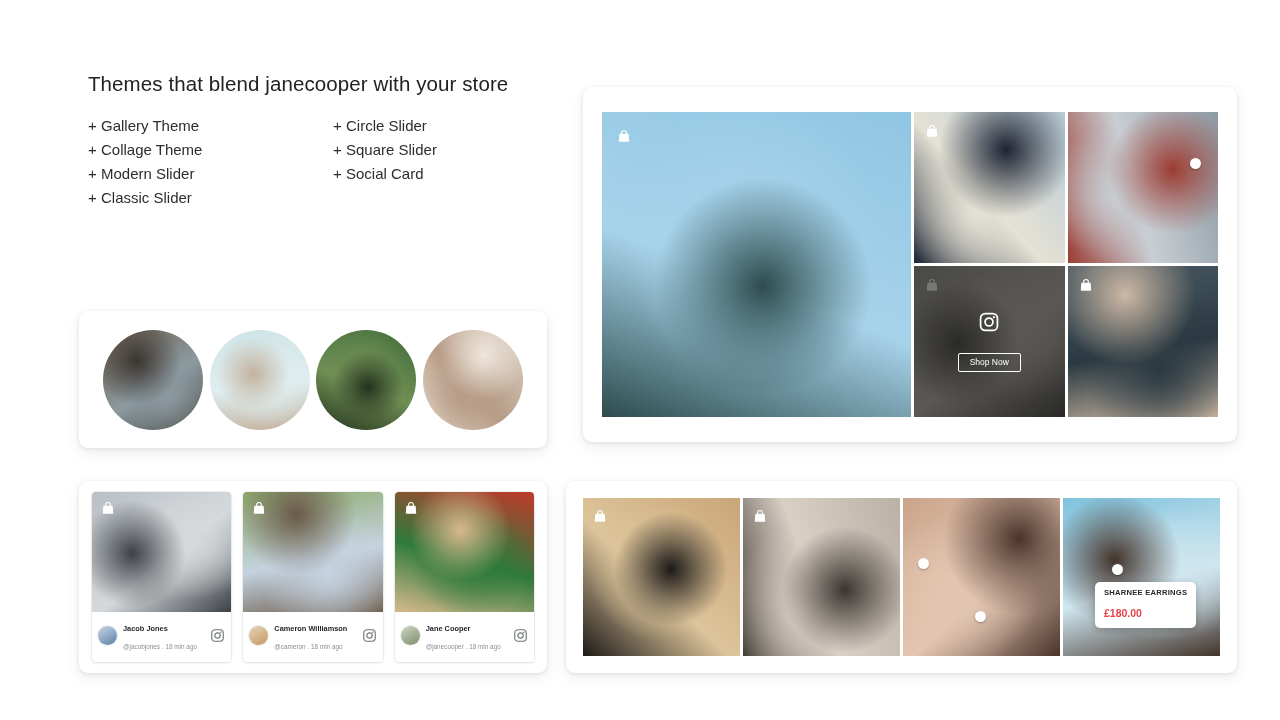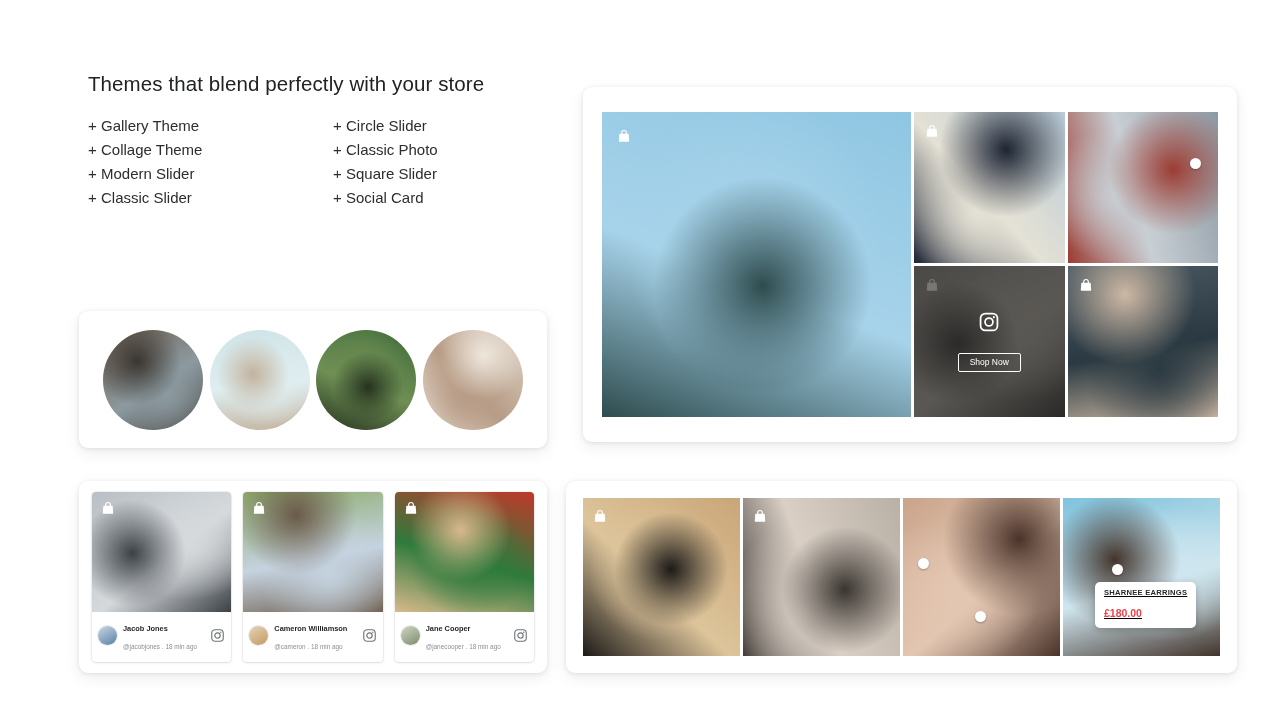--- a/index.html
+++ b/index.html
@@ -107,44 +107,42 @@
   .shop-now-btn {
     border: 1px solid #ffffff; color: #ffffff; background: transparent;
     font-size: 8.5px; padding: 3px 11px; border-radius: 2px;
     font-family: "Liberation Sans", sans-serif; line-height: 11px;
     white-space: nowrap;
   }
   .product-tag {
     position: absolute; background: #ffffff; border-radius: 5px;
     padding: 6px 9px 7px 9px; box-shadow: 0 2px 7px rgba(0,0,0,0.22);
     white-space: nowrap;
-    text-decoration: underline;
   }
   .tag-name { font-size: 7.6px; font-weight: bold; color: #27292b; letter-spacing: 0.25px; line-height: 10px; }
   .tag-price { font-size: 10.5px; font-weight: bold; line-height: 15px; margin-top: 8px; }
   .ig-small { width: 15px; height: 15px; flex: 0 0 auto; }
   .ig-small svg { display: block; width: 100%; height: 100%; }
 </style>
 </head>
 <body>
 
 <div class="stage">
 
   <section class="intro">
-    <h1 class="intro-title">Themes that blend perfectly with your store</h1>
+    <h1 class="intro-title">Themes that blend janecooper with your store</h1>
     <div class="theme-cols">
       <div class="theme-col">
         <div class="theme-item"><span class="plus">+</span><span>Gallery Theme</span></div>
         <div class="theme-item"><span class="plus">+</span><span>Collage Theme</span></div>
         <div class="theme-item"><span class="plus">+</span><span>Modern Slider</span></div>
         <div class="theme-item"><span class="plus">+</span><span>Classic Slider</span></div>
       </div>
       <div class="theme-col">
         <div class="theme-item"><span class="plus">+</span><span>Circle Slider</span></div>
-        <div class="theme-item"><span class="plus">+</span><span>Classic Photo</span></div>
         <div class="theme-item"><span class="plus">+</span><span>Square Slider</span></div>
         <div class="theme-item"><span class="plus">+</span><span>Social Card</span></div>
       </div>
     </div>
   </section>
 
   <section class="panel" id="circle-panel">
     <div class="circle-row">
       <div class="circle-thumb" id="circ0" style="background: radial-gradient(circle at 34% 31%, rgb(58, 53, 48) 0%, transparent 46%) 0% 0% / cover, radial-gradient(at 63% 64%, rgb(140, 154, 160) 0%, transparent 58%), linear-gradient(147deg, rgb(109, 91, 74) 0%, rgb(140, 154, 160) 55%, rgb(58, 53, 48) 100%);"></div>
       <div class="circle-thumb" id="circ1" style="background: radial-gradient(circle at 43% 44%, rgb(195, 178, 158) 0%, transparent 46%) 0% 0% / cover, radial-gradient(at 56% 53%, rgb(223, 238, 240) 0%, transparent 58%), linear-gradient(174deg, rgb(207, 227, 230) 0%, rgb(223, 238, 240) 55%, rgb(195, 178, 158) 100%);"></div>

